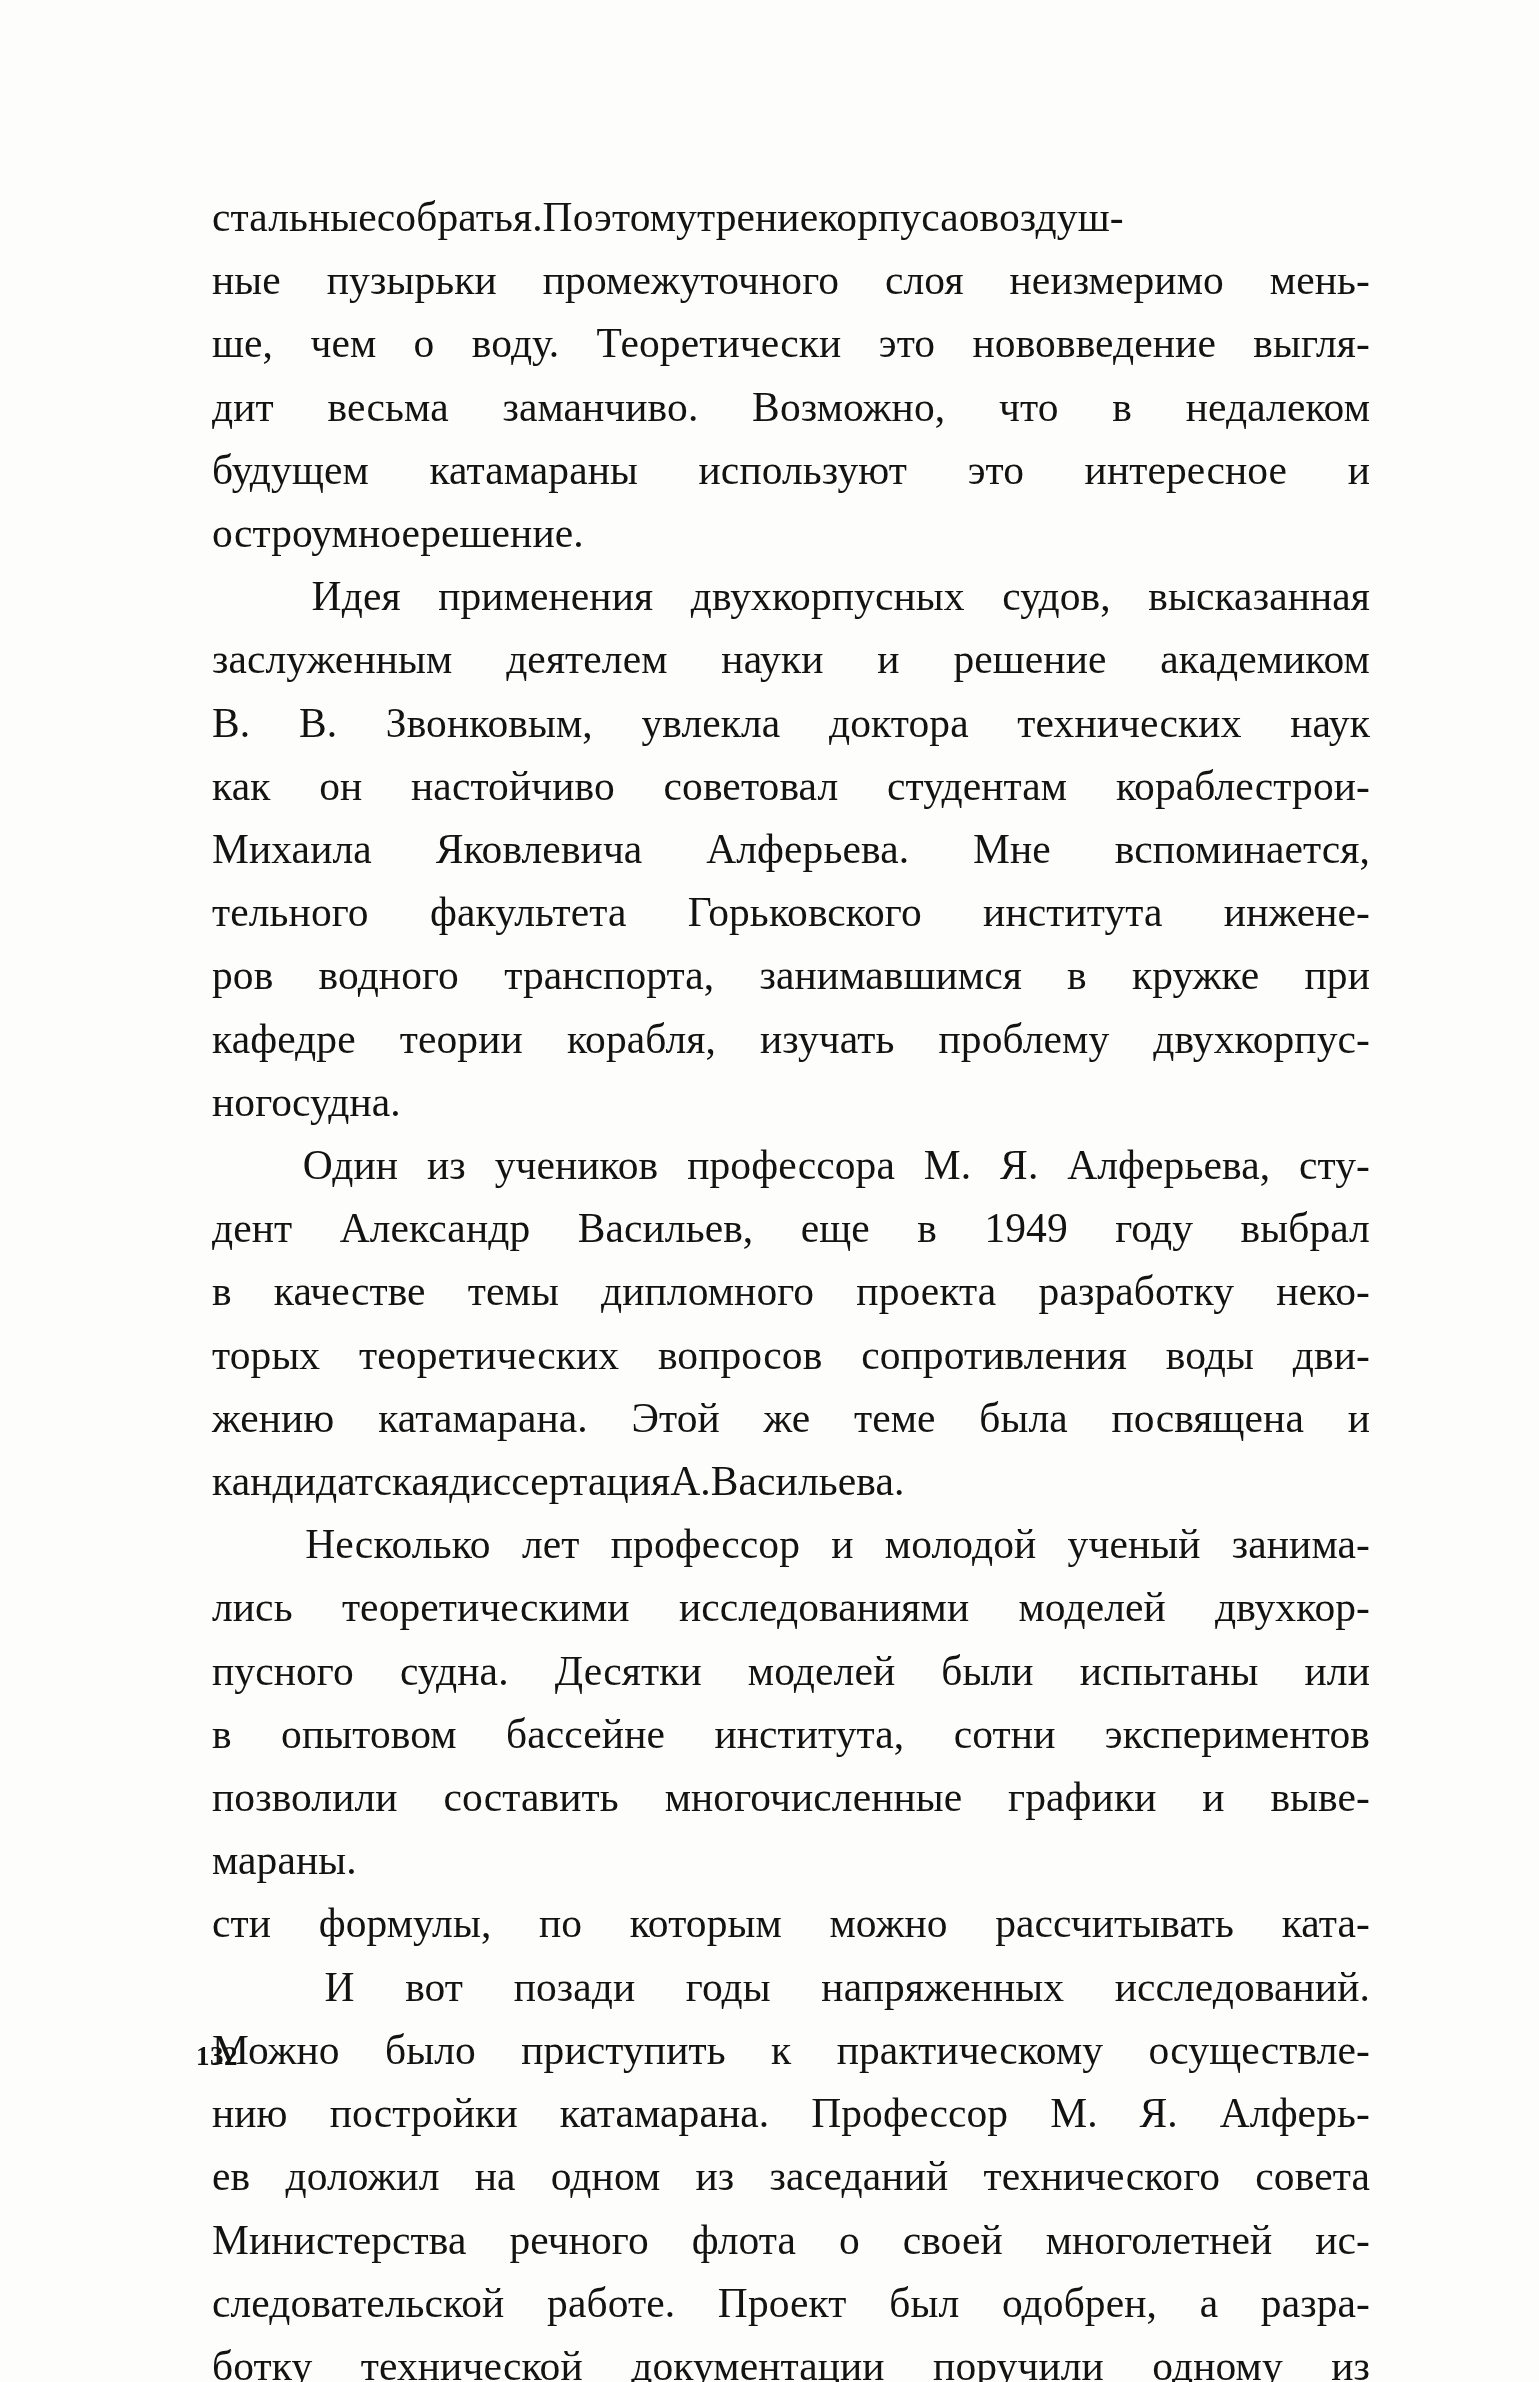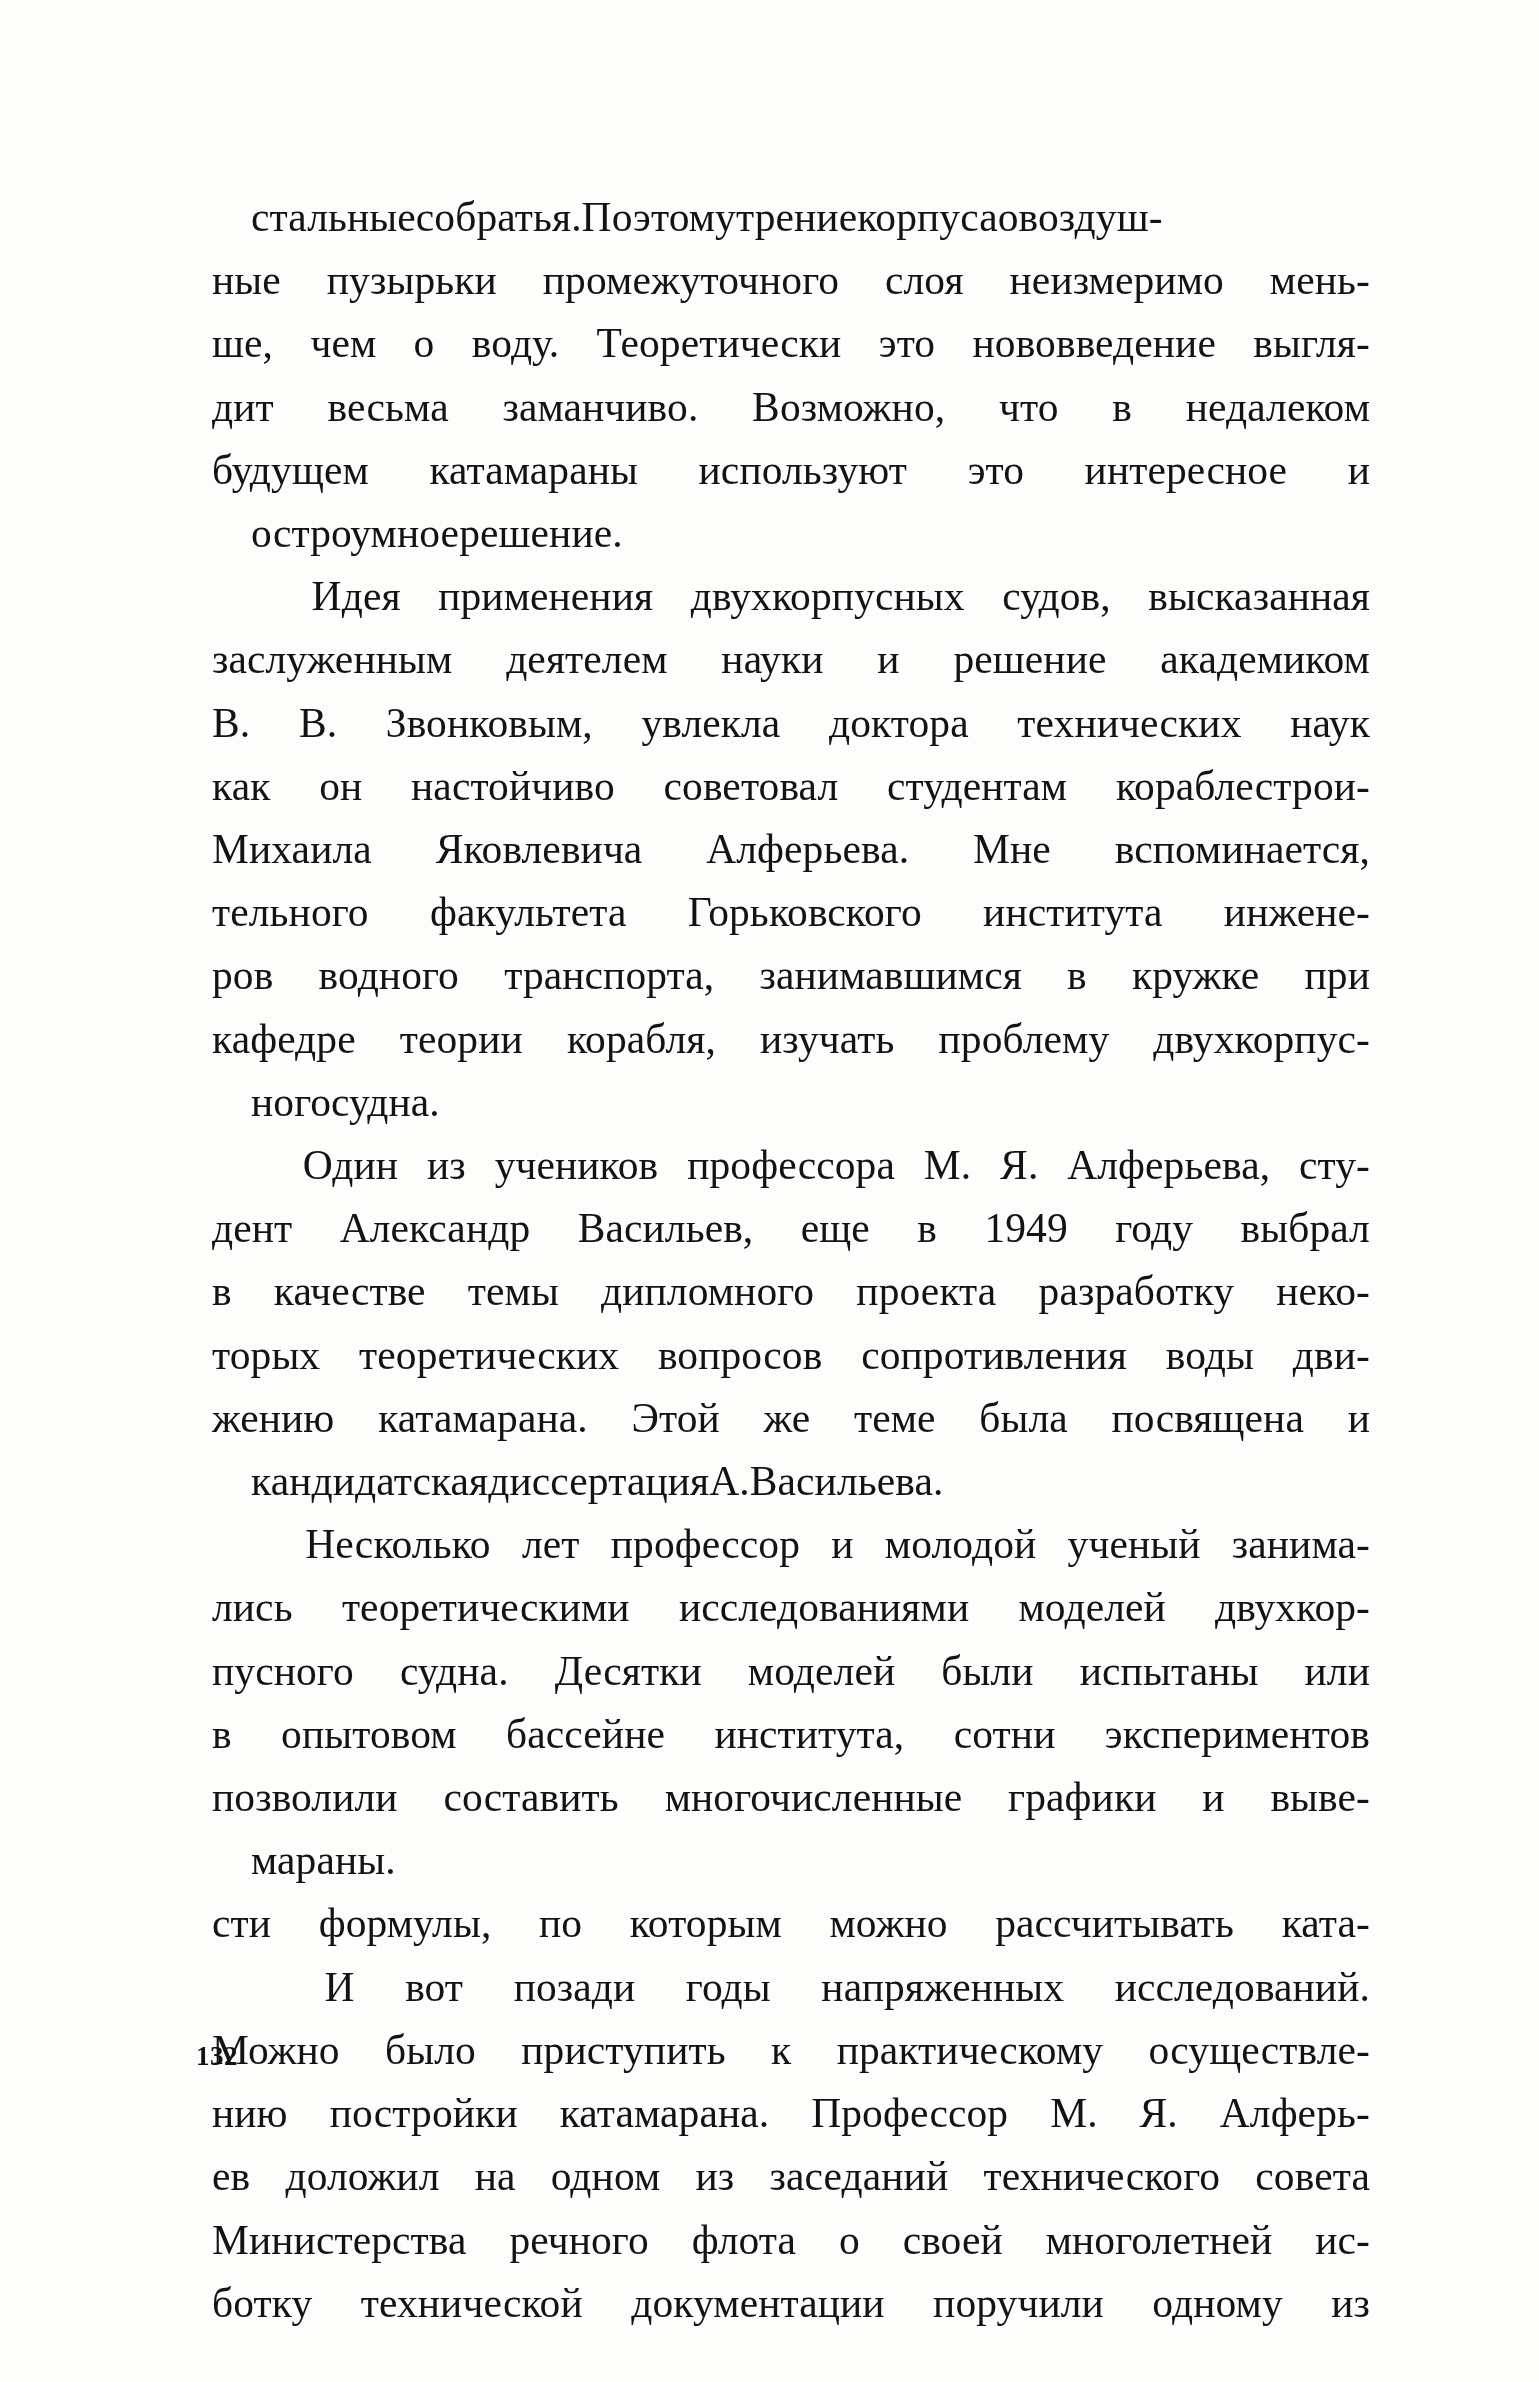--- a/index.html
+++ b/index.html
@@ -44,21 +44,20 @@
     display: flex;
     width: 100%;
     white-space: pre;
   }
   .line.justify {
     justify-content: space-between;
     align-items: flex-end;
   }
   .line.flush {
     justify-content: flex-start;
-    margin-left: 39px;
   }
   .line .w {
     display: inline-block;
   }
   .line.justify .w {
     flex: 0 0 auto;
   }
   
   .line .indent {
     display: inline-block;
@@ -119,19 +118,20 @@
         <span class="line justify"><span class="w">позволили</span><span class="w">составить</span><span class="w">многочисленные</span><span class="w">графики</span><span class="w">и</span><span class="w">выве-</span></span>
         <span class="line flush"><span class="w">мараны.</span></span>
         <span class="line justify"><span class="w">сти</span><span class="w">формулы,</span><span class="w">по</span><span class="w">которым</span><span class="w">можно</span><span class="w">рассчитывать</span><span class="w">ката-</span></span>
       </p>
       <p class="para">
         <span class="line justify"><span class="indent"></span><span class="w">И</span><span class="w">вот</span><span class="w">позади</span><span class="w">годы</span><span class="w">напряженных</span><span class="w">исследований.</span></span>
         <span class="line justify"><span class="w">Можно</span><span class="w">было</span><span class="w">приступить</span><span class="w">к</span><span class="w">практическому</span><span class="w">осуществле-</span></span>
         <span class="line justify"><span class="w">нию</span><span class="w">постройки</span><span class="w">катамарана.</span><span class="w">Профессор</span><span class="w">М.</span><span class="w">Я.</span><span class="w">Алферь-</span></span>
         <span class="line justify"><span class="w">ев</span><span class="w">доложил</span><span class="w">на</span><span class="w">одном</span><span class="w">из</span><span class="w">заседаний</span><span class="w">технического</span><span class="w">совета</span></span>
         <span class="line justify"><span class="w">Министерства</span><span class="w">речного</span><span class="w">флота</span><span class="w">о</span><span class="w">своей</span><span class="w">многолетней</span><span class="w">ис-</span></span>
+        <span class="line justify"><span class="w">следовательской</span><span class="w">работе.</span><span class="w">Проект</span><span class="w">был</span><span class="w">одобрен,</span><span class="w">а</span><span class="w">разра-</span></span>
         <span class="line justify"><span class="w">ботку</span><span class="w">технической</span><span class="w">документации</span><span class="w">поручили</span><span class="w">одному</span><span class="w">из</span></span>
       </p>
     </div>
 
   <div class="folio">132</div>
 
 </div>
 
 </body></html>

